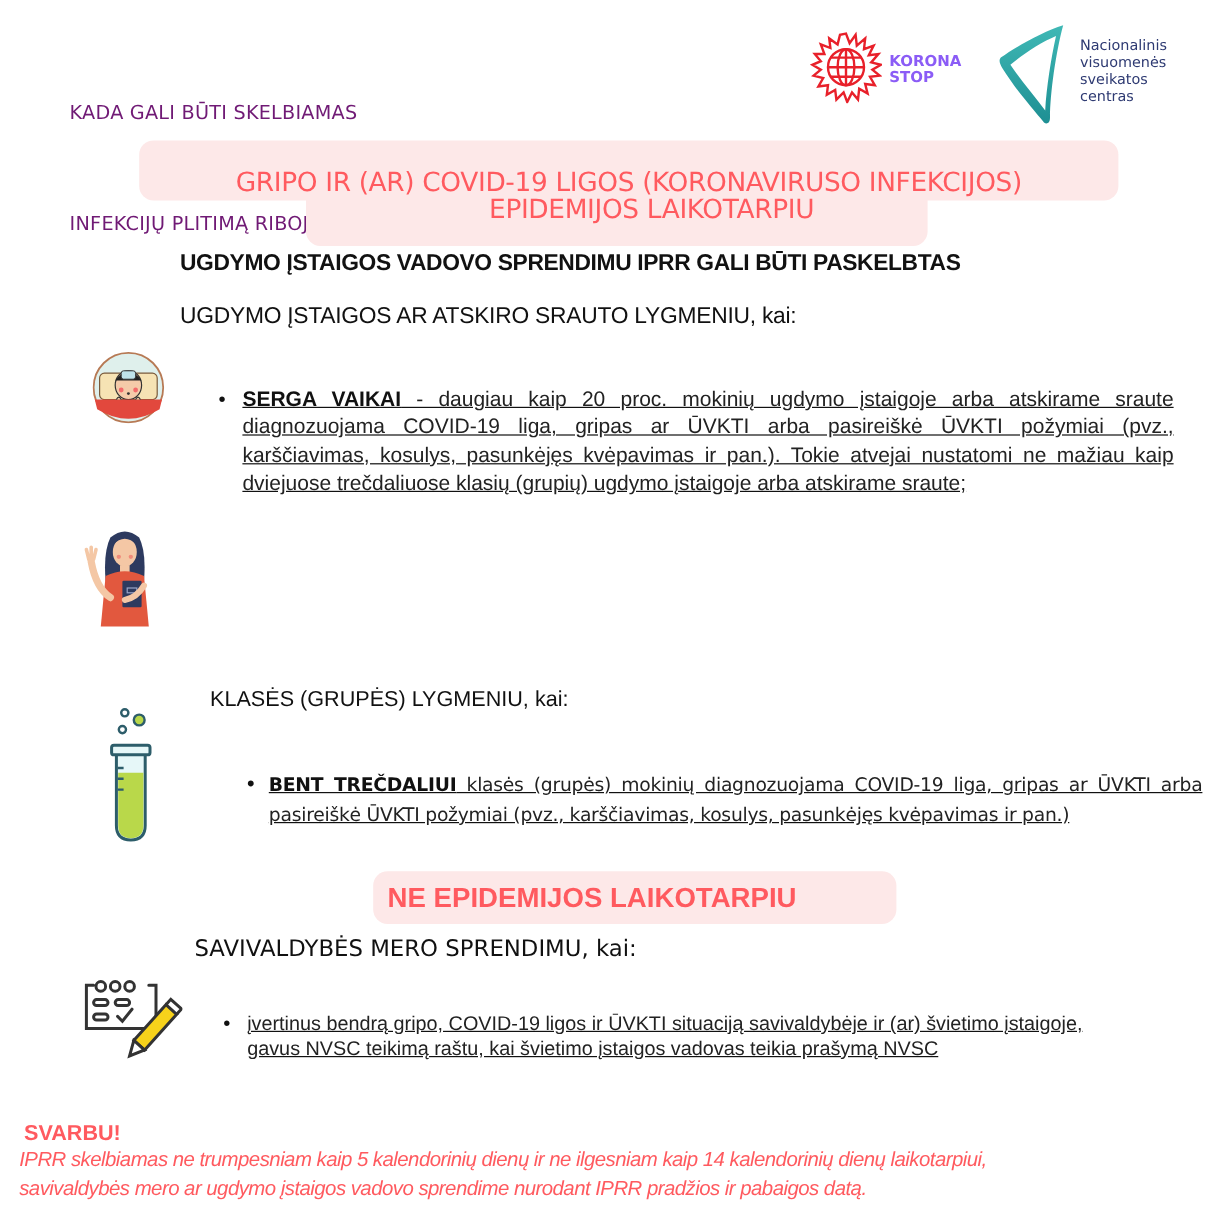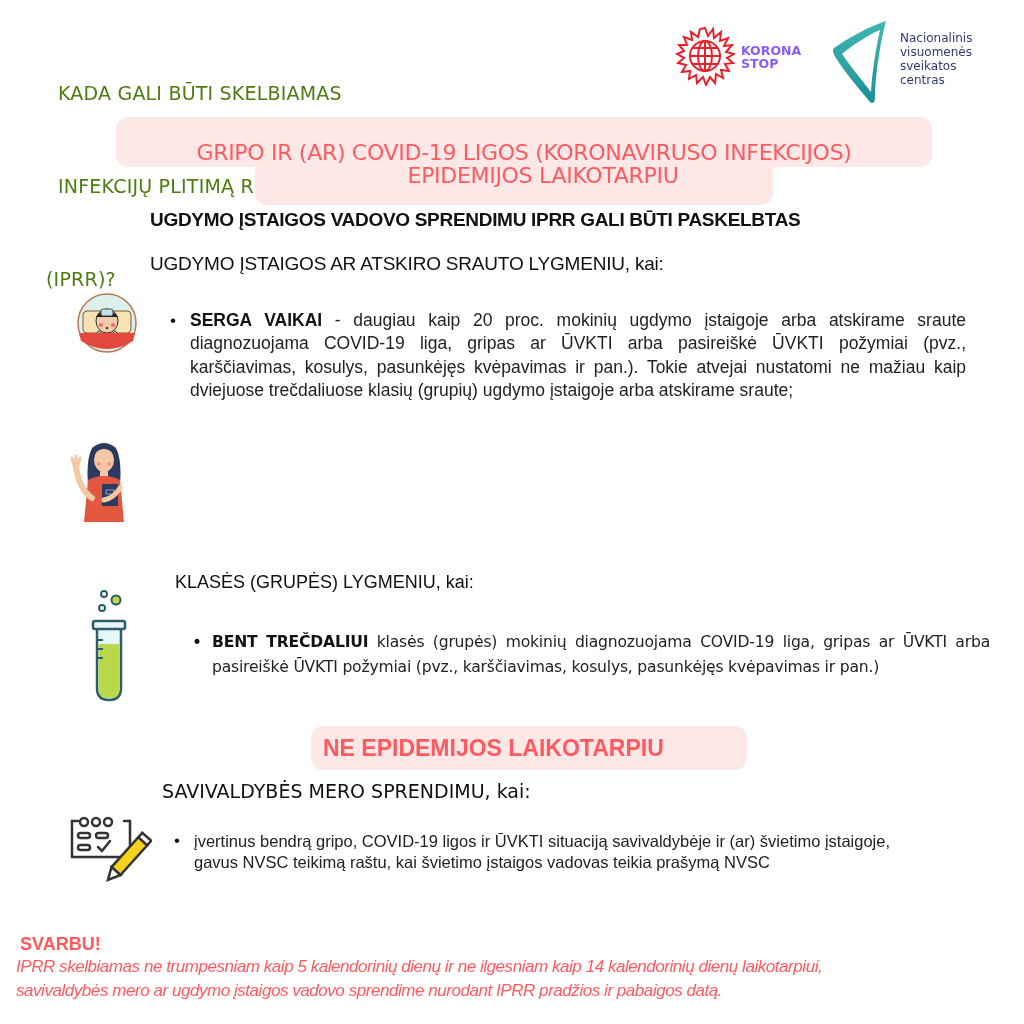--- a/index.html
+++ b/index.html
@@ -6,42 +6,42 @@
   body {
     width: 1024px; height: 1024px; position: relative; overflow: hidden;
     background: #ffffff; color: #111111;
     font-family: "Liberation Sans", sans-serif;
   }
   .abs { position: absolute; }
 
   
   .title {
     font-family: "DejaVu Sans", sans-serif;
-    font-size: 19px; line-height: 31px; color: #4d7c0f;
+    font-size: 16px; line-height: 31px; color: #701a75;
     letter-spacing: 0.2px; white-space: pre; font-weight: 500;
   }
   .title .line { display: block; }
 
   
   .korona-text { font-family: "DejaVu Sans", sans-serif; font-weight: bold; font-size: 12.5px; line-height: 13px; color: #8b5cf6; }
   .nvsc-text { font-family: "DejaVu Sans", sans-serif; font-size: 12px; line-height: 14px; color: #2e3a72; }
 
   
   .pink-box { background: #fde8e8; border-radius: 12px; font-weight: bold; }
   .pink-text {
     font-family: "DejaVu Sans", sans-serif; color: #ff5a5f; font-size: 22px;
     white-space: nowrap; letter-spacing: -0.3px;
   }
   .pink-text.sans { font-family: "Liberation Sans", sans-serif; font-size: 23px; letter-spacing: 0; }
 
   .h-bold { font-weight: bold; font-size: 19px; letter-spacing: -0.3px; white-space: nowrap; }
   .h-norm { font-size: 19px; white-space: nowrap; letter-spacing: -0.2px; }
   .h-big { font-size: 18px; white-space: nowrap; }
 
-  .bullet-list { margin: 0; padding: 0; list-style: none; }
+  .bullet-list { margin: 12px; padding: 0; list-style: none; text-decoration: underline; }
   .bullet {
     position: relative; padding-left: 22px;
     font-size: 17.5px; line-height: 23.4px; text-align: justify; color: #222;
   }
   .bullet::before {
     content: "\2022"; position: absolute; left: 2px; top: 0; font-size: 17px; color: #111;
   }
   .bullet b { color: #111; }
   .bullet.verdana { font-family: "DejaVu Sans", sans-serif; font-size: 15.6px; line-height: 25px; letter-spacing: -0.2px; }
   .bullet.left { text-align: left; font-size: 16.5px; line-height: 20.5px; }
@@ -51,21 +51,20 @@
     color: #ff5a5f; font-style: italic; font-size: 17px; line-height: 24px;
     letter-spacing: -0.45px; white-space: nowrap;
   }
 </style>
 </head>
 <body>
 
 <div class="abs title" style="left:40px; top:16px;">
   <span class="line" style="padding-left:18px;">KADA GALI BŪTI SKELBIAMAS</span>
   <span class="line" style="padding-left:18px;">INFEKCIJŲ PLITIMĄ RIBOJANTIS REŽIMAS</span>
-  <span class="line" style="padding-left:6px;">(IPRR)?</span>
 </div>
 
 <div class="abs" style="left:675px; top:26px; width:150px; height:60px;">
   <svg class="abs" style="left:0; top:0;" width="60" height="60" viewBox="0 0 60 60">
     <g fill="none" stroke="#e8202a" stroke-width="2">
       <polygon id="sunray" points="30,2 33,10 38,3 39,12 46,6 45,15 53,12 49,20 57,19 51,26 59,28 52,32 58,37 50,38 54,45 46,44 48,52 41,48 40,57 35,51 31,59 28,51 22,57 21,49 14,53 15,45 7,46 11,39 3,37 9,32 2,28 9,25 4,19 12,19 9,11 17,14 16,6 23,11 25,3"></polygon>
       <circle cx="30" cy="30" r="15"></circle>
       <ellipse cx="30" cy="30" rx="7" ry="15"></ellipse>
       <line x1="15" y1="30" x2="45" y2="30"></line>
       <line x1="17" y1="22" x2="43" y2="22"></line>

